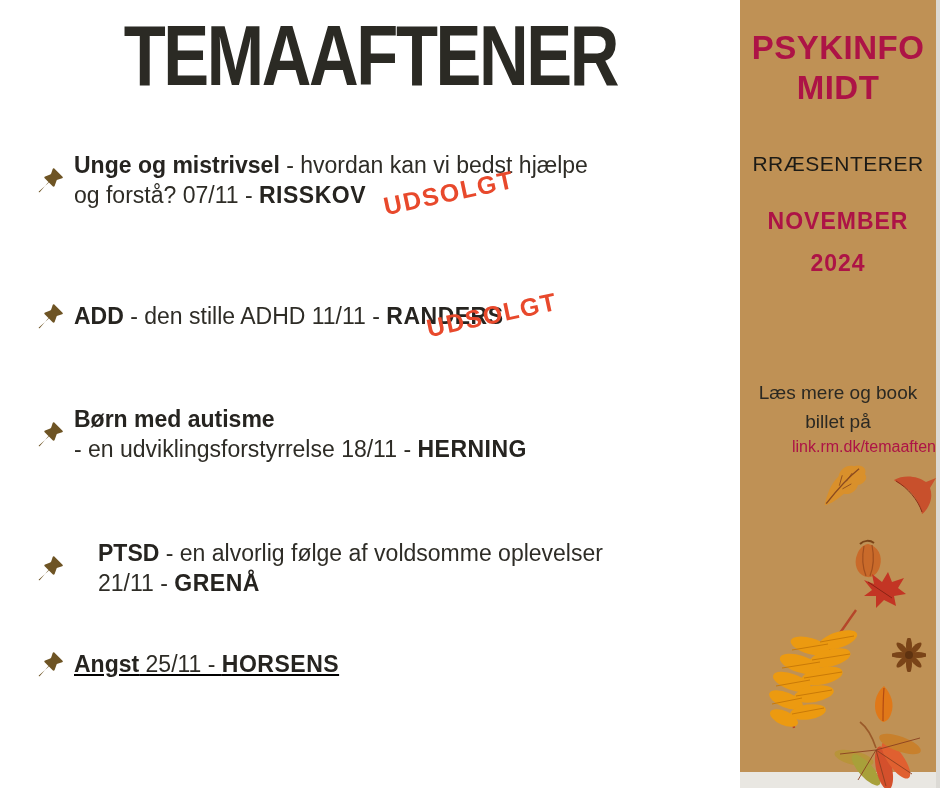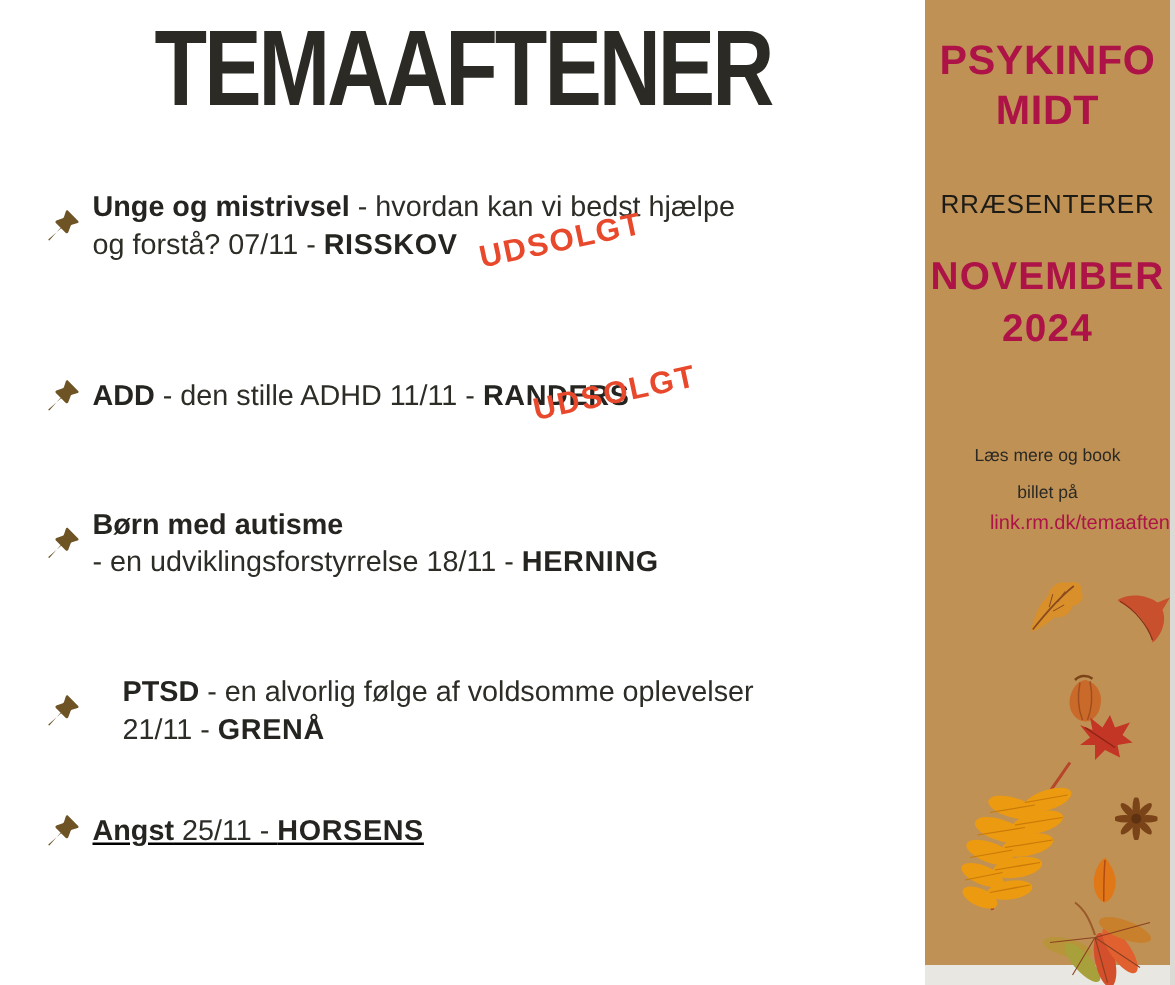--- a/index.html
+++ b/index.html
@@ -26,22 +26,22 @@
   .event4{top:538px;gap:24px;}
   .event5{top:646px;text-decoration:underline;}
   .event1 .stamp{left:357px;top:42px;}
   .event2 .stamp{left:400px;top:16px;}
 
   
   .sidebar{position:absolute;left:740px;top:0;width:196px;height:772px;background:#bf9155;text-align:center;}
   .edge-strip{position:absolute;left:936px;top:0;width:4px;height:788px;background:#dcdad5;}
   .brand{margin:28px 0 0 0;font-size:33px;line-height:40px;font-weight:bold;color:#ad1346;letter-spacing:0.5px;}
   .presents{margin:44px 0 0 0;font-size:21px;font-weight:400;color:#1d1b16;letter-spacing:0.5px;}
-  .month{margin:24px 0 0 0;font-size:31px;line-height:42px;font-weight:bold;color:#ad1346;letter-spacing:1px;}
-  .info{margin:66px 0 0 0;font-size:14px;line-height:29px;color:#2b2923;text-align:center;}
+  .month{margin:24px 0 0 0;font-size:23px;line-height:42px;font-weight:bold;color:#ad1346;letter-spacing:1px;}
+  .info{margin:94px 0 0 0;font-size:19px;line-height:29px;color:#2b2923;text-align:center;}
   .link{margin:2px 0 0 0;font-size:16px;color:#ad1346;cursor:pointer;text-align:right;}
 
   .leaf{position:absolute;}
   .leaf svg{display:block;}
 </style>
 </head>
 <body>
 
 <div class="poster">
 

